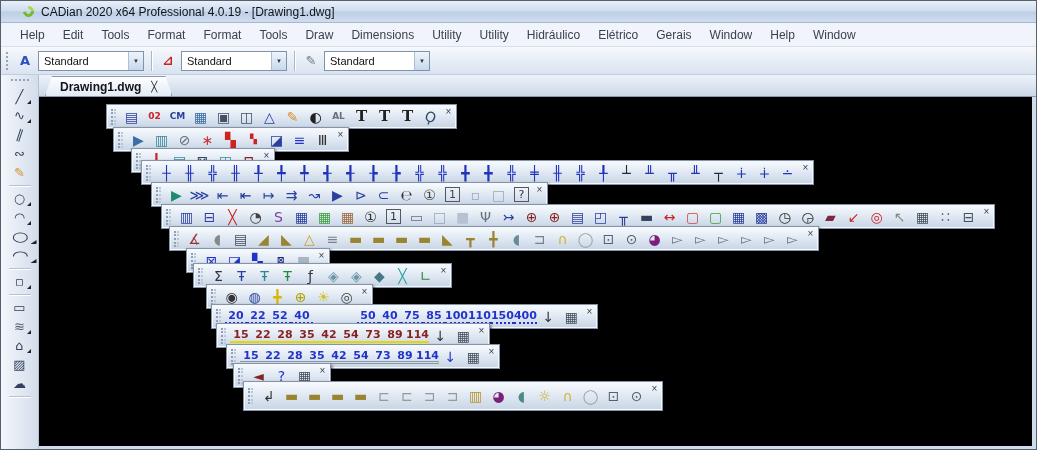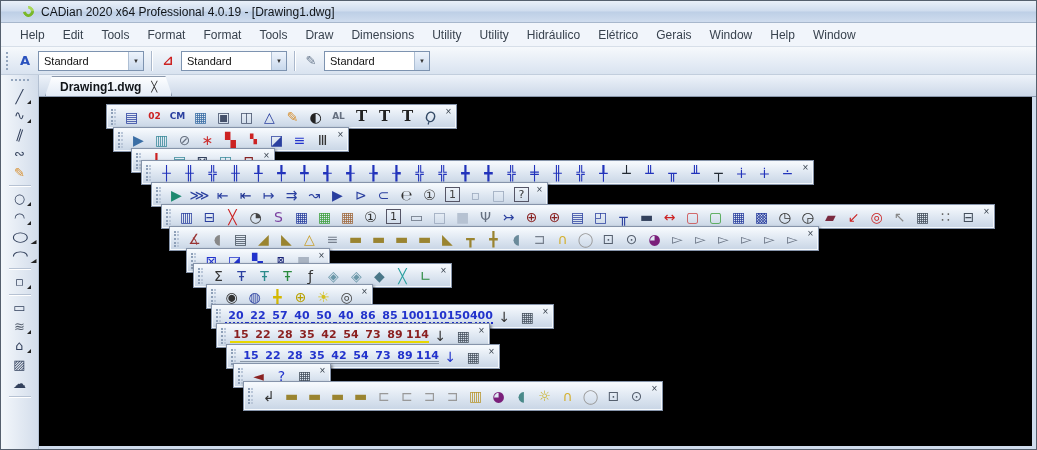--- a/index.html
+++ b/index.html
@@ -354,25 +354,25 @@
       <span class="ti" style="color: rgb(212, 184, 0);">╋</span>
       <span class="ti" style="color: rgb(184, 160, 0);">⊕</span>
       <span class="ti" style="color: rgb(212, 192, 32);">☀</span>
       <span class="ti" style="color: rgb(68, 68, 68);">◎</span>
       <span class="tclose">×</span>
     </div>
     <div class="ftb" style="left: 210px; top: 303px; z-index: 20;">
       <span class="grip"></span>
       <span class="ti num dotblue" style="color: rgb(34, 51, 204);">20</span>
       <span class="ti num dotblue" style="color: rgb(34, 51, 204);">22</span>
-      <span class="ti num dotblue" style="color: rgb(34, 51, 204);">57</span>
+      <span class="ti num dotblue" style="color: rgb(34, 51, 204);">52</span>
       <span class="ti num dotblue" style="color: rgb(34, 51, 204);">40</span>
-      <span class="ti num dotblue" style="color: rgb(34, 51, 204);">50</span>
+      <span class="ti num dotblue" style="color: rgb(34, 51, 204); margin-left: 44px;">50</span>
       <span class="ti num dotblue" style="color: rgb(34, 51, 204);">40</span>
-      <span class="ti num dotblue" style="color: rgb(34, 51, 204);">86</span>
+      <span class="ti num dotblue" style="color: rgb(34, 51, 204);">75</span>
       <span class="ti num dotblue" style="color: rgb(34, 51, 204);">85</span>
       <span class="ti num dotblue" style="color: rgb(34, 51, 204);">100</span>
       <span class="ti num dotblue" style="color: rgb(34, 51, 204);">110</span>
       <span class="ti num dotblue" style="color: rgb(34, 51, 204);">150</span>
       <span class="ti num dotblue" style="color: rgb(34, 51, 204);">400</span>
       <span class="ti" style="color: rgb(51, 51, 51);">↓</span>
       <span class="ti" style="color: rgb(68, 79, 92);">▦</span>
       <span class="tclose">×</span>
     </div>
     <div class="ftb" style="left: 215px; top: 322px; z-index: 21;">

